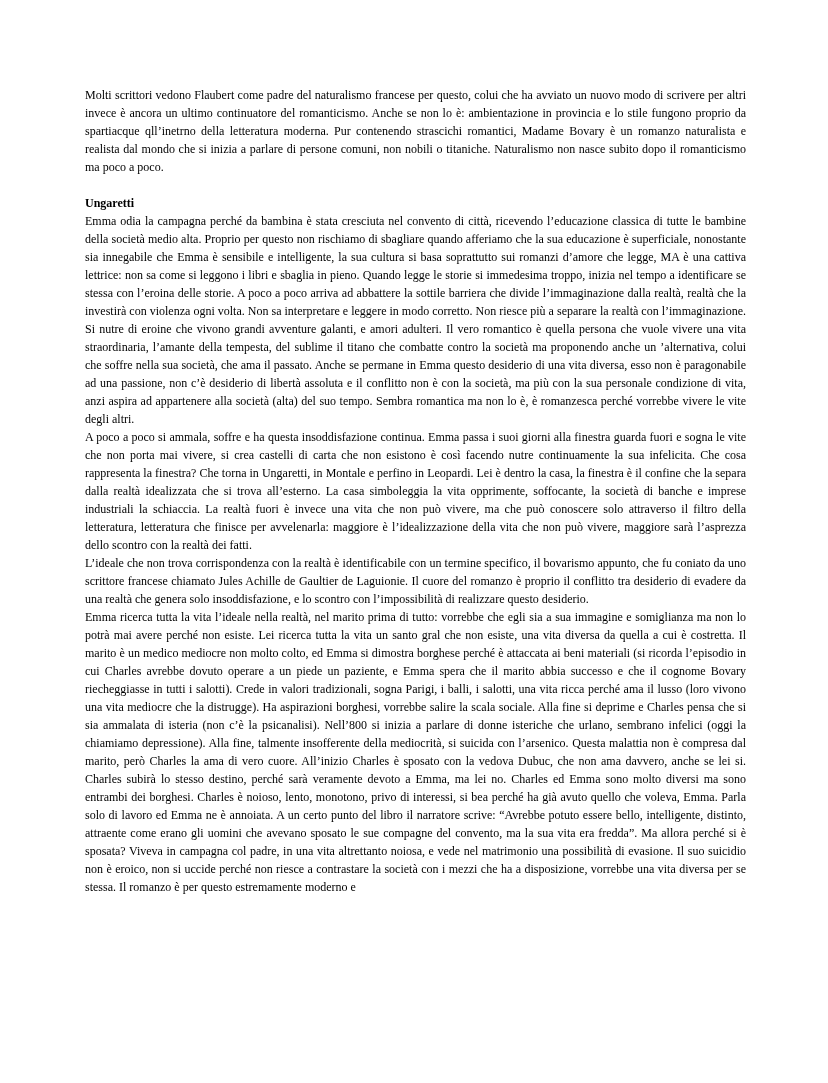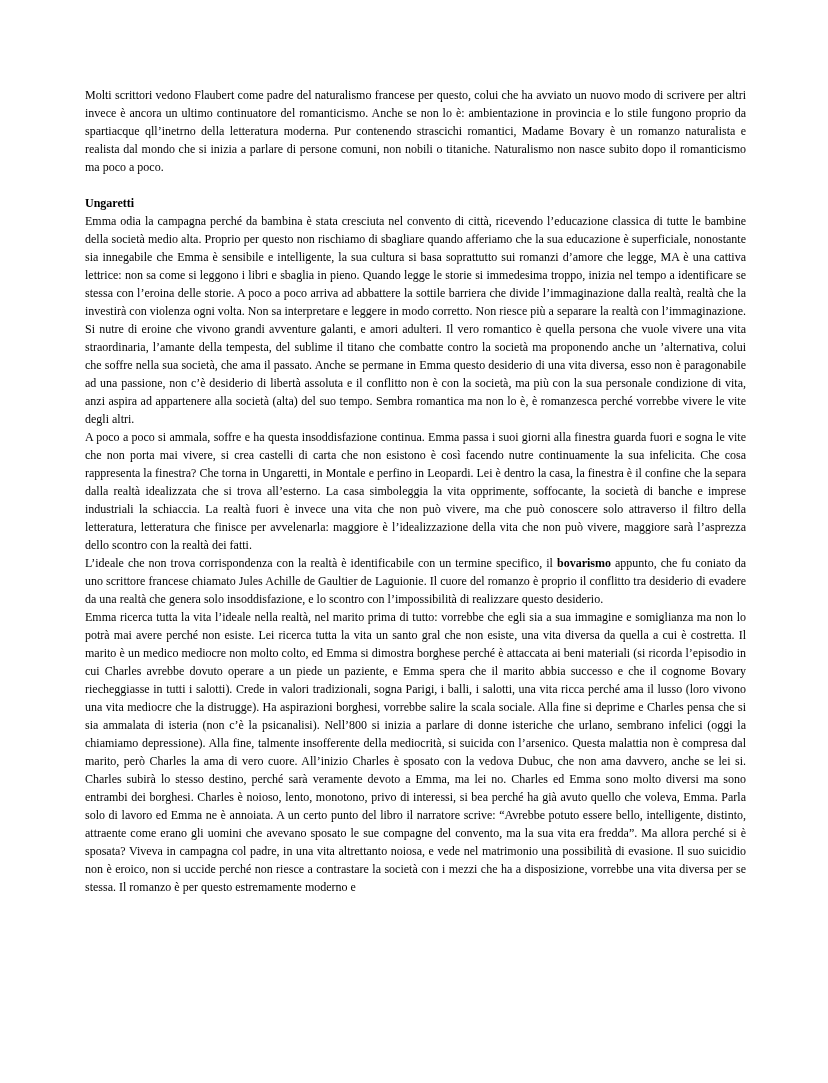--- a/index.html
+++ b/index.html
@@ -27,21 +27,21 @@
   }
   .para {
     margin: 0;
     padding: 0;
   }
   .heading {
     font-weight: bold;
     margin-top: 17.9px;
   }
   .bold-term {
-    font-weight: bold;
+    font-weight: normal;
   }
 </style>
 </head>
 <body>
 
 <div class="page">
   <div class="textblock">
 
     <p class="para">Molti scrittori vedono Flaubert come padre del naturalismo francese per questo, colui che ha avviato un nuovo modo di scrivere per altri invece è ancora un ultimo continuatore del romanticismo. Anche se non lo è: ambientazione in provincia e lo stile fungono proprio da spartiacque qll’inetrno della letteratura moderna. Pur contenendo strascichi romantici, Madame Bovary è un romanzo naturalista e realista dal mondo che si inizia a parlare di persone comuni, non nobili o titaniche. Naturalismo non nasce subito dopo il romanticismo ma poco a poco.</p>
 

